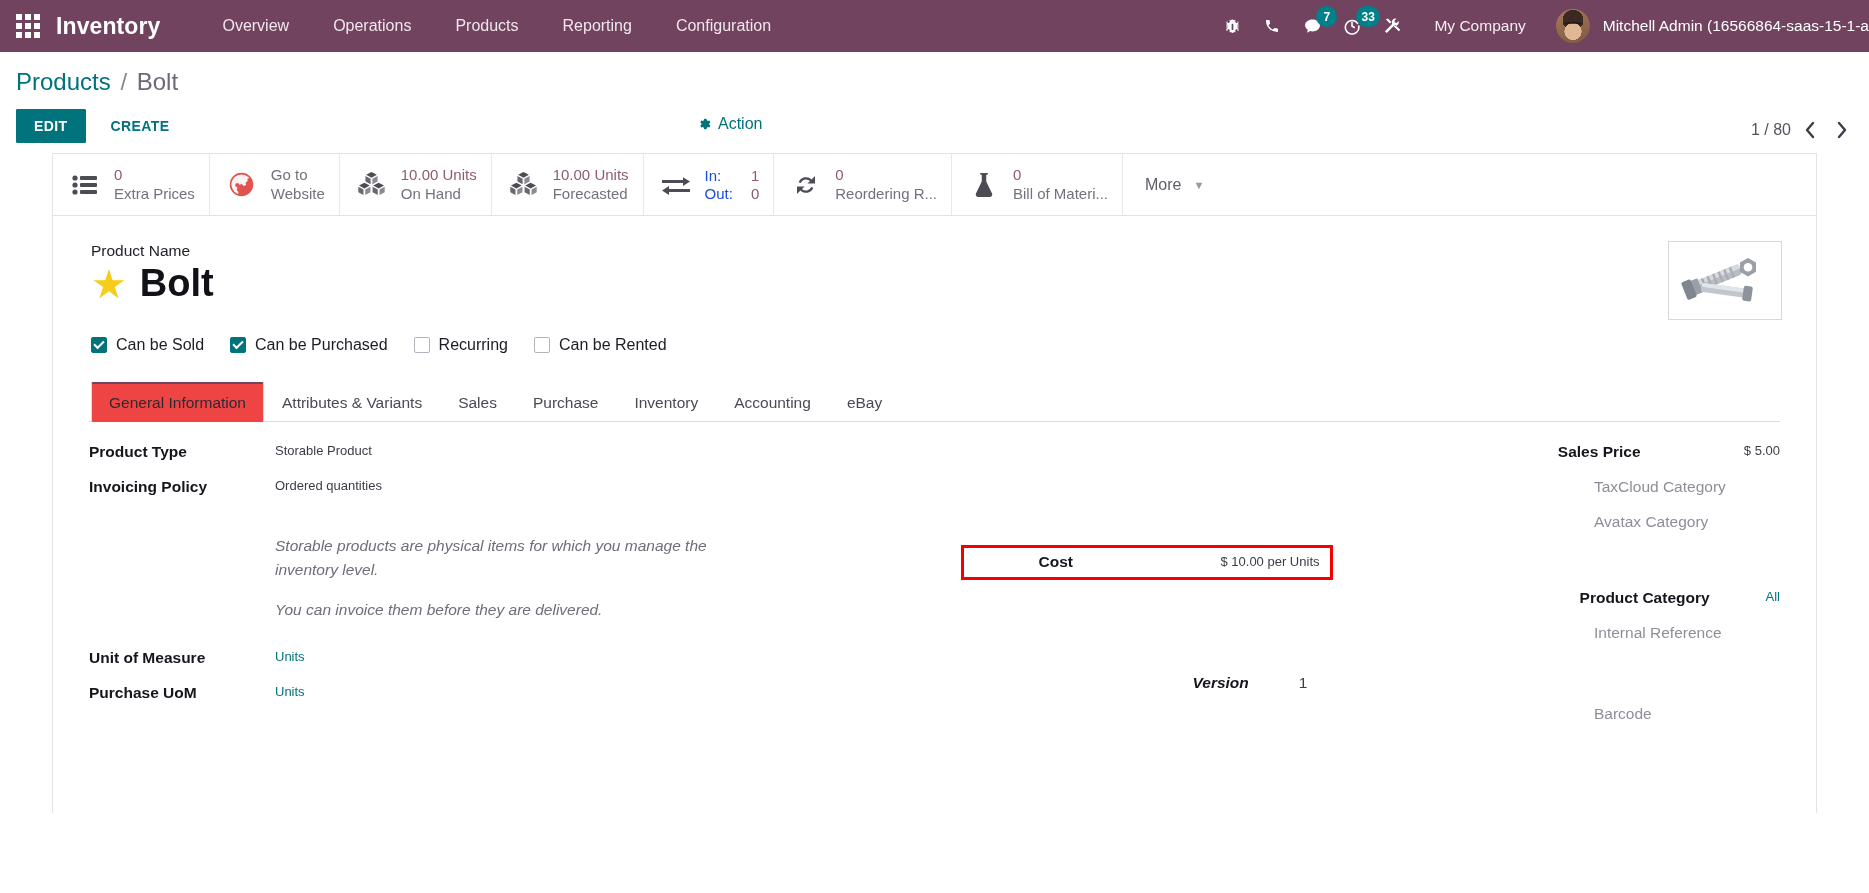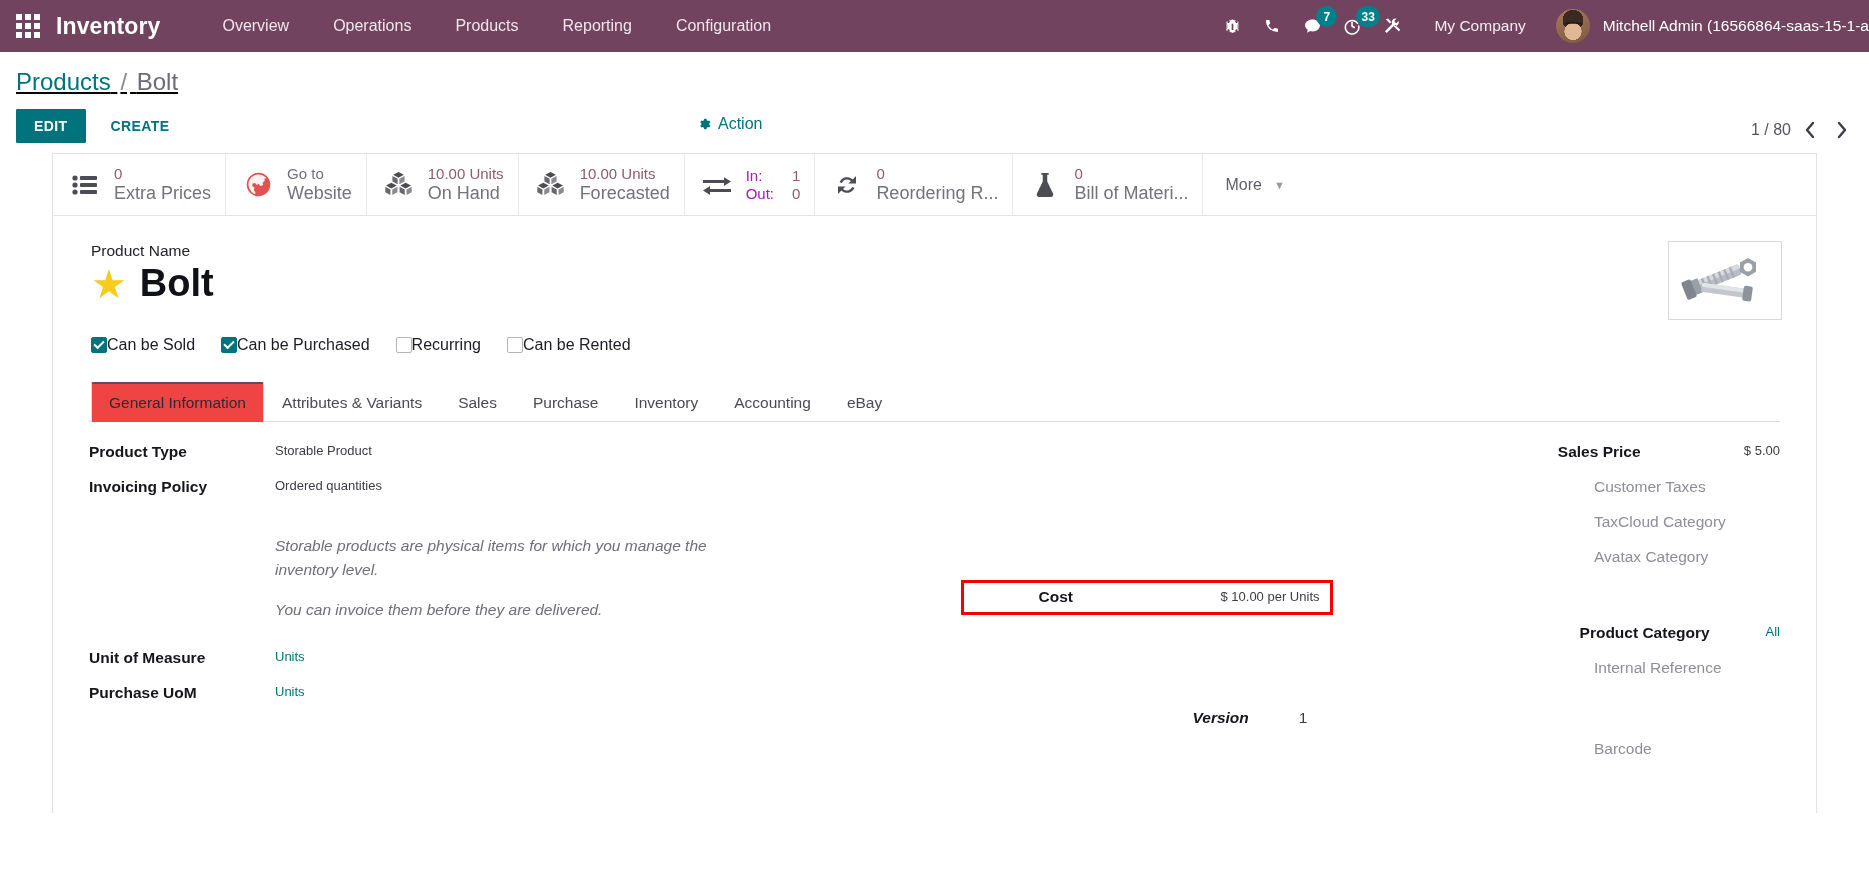--- a/index.html
+++ b/index.html
@@ -103,21 +103,21 @@
     border-top: 2px solid rgba(30,20,16,.75);
     border-radius: 40%;
   }
   .user-name {
     font-size: 15.5px; color: #ffffff;
     padding-left: 13px; white-space: nowrap;
   }
 
   
   .control-panel { background: #ffffff; padding: 0; }
-  .breadcrumb-row { padding: 16px 16px 0 16px; text-decoration: underline; }
+  .breadcrumb-row { padding: 16px 16px 0 16px; }
   .breadcrumb { font-size: 24px; line-height: 1.2; }
   .bc-link { color: #00727c; cursor: pointer; }
   .bc-sep { color: #8a8a8a; padding: 0 3px; }
   .bc-current { color: #6b6b76; }
 
   .buttons-row {
     display: flex;
     align-items: center;
     padding: 12px 16px 10px 16px;
     position: relative;
@@ -200,24 +200,24 @@
     height: 62px;
   }
   .stat-icon {
     width: 38px;
     display: flex; align-items: center; justify-content: center;
     color: #4c4c55;
     flex: none;
   }
   .stat-text { padding-left: 10px; line-height: 1.22; white-space: nowrap; }
   .stat-value { font-size: 15px; color: #8f5c69; font-weight: 400; }
-  .stat-label { font-size: 18px; color: #72727c; }
+  .stat-label { font-size: 15px; color: #72727c; }
   .stat-text.two-line .stat-value { display: block; }
   .stat-inout { display: grid; grid-template-columns: auto auto; column-gap: 18px; line-height: 1.22; }
-  .stat-inout .k { font-size: 15px; color: #a21caf; }
+  .stat-inout .k { font-size: 15px; color: #1d4ed8; }
   .stat-inout .v { font-size: 15px; color: #8f5c69; }
   .stat-more {
     display: flex; align-items: center;
     padding: 0 22px; color: #5d5d67; font-size: 16px; cursor: pointer;
     height: 62px;
   }
   .caret { margin-left: 12px; color: #9a9aa2; font-size: 11px; }
 
   
   .sheet-body { padding: 26px 36px 10px 36px; position: relative; }
@@ -250,21 +250,21 @@
     display: flex; align-items: center; justify-content: center;
     flex: none;
   }
   .cb.checked { background: #00737c; border-color: #00737c; }
   .cb.checked::after {
     content: "";
     width: 4px; height: 8px;
     border: solid #fff; border-width: 0 2px 2px 0;
     transform: rotate(45deg) translate(-1px,-1px);
   }
-  .cb-label { font-size: 16px; color: #1c1c24; white-space: nowrap; }
+  .cb-label { font-size: 16px; color: #1c1c24; margin-left: 9px; white-space: nowrap; }
 
   
   .tabs {
     display: flex;
     border-bottom: 1px solid #dcdce0;
     margin-top: 28px;
     padding-left: 2px;
   }
   .tab {
     font-size: 15.5px;
@@ -650,24 +650,20 @@
             <div class="fvalue link">Units</div>
           </div>
         </div>
 
         <div class="col right">
           <div class="frow">
             <div class="flabel">Sales Price</div>
             <div class="fvalue">$ 5.00</div>
           </div>
           <div class="frow">
-            <div class="flabel muted">Customer Taxes</div>
-            <div class="fvalue"></div>
-          </div>
-          <div class="frow">
             <div class="flabel muted">TaxCloud Category</div>
             <div class="fvalue"></div>
           </div>
           <div class="frow">
             <div class="flabel muted">Avatax Category</div>
             <div class="fvalue"></div>
           </div>
 
           <div class="frow highlight">
             <div class="flabel">Cost</div>

